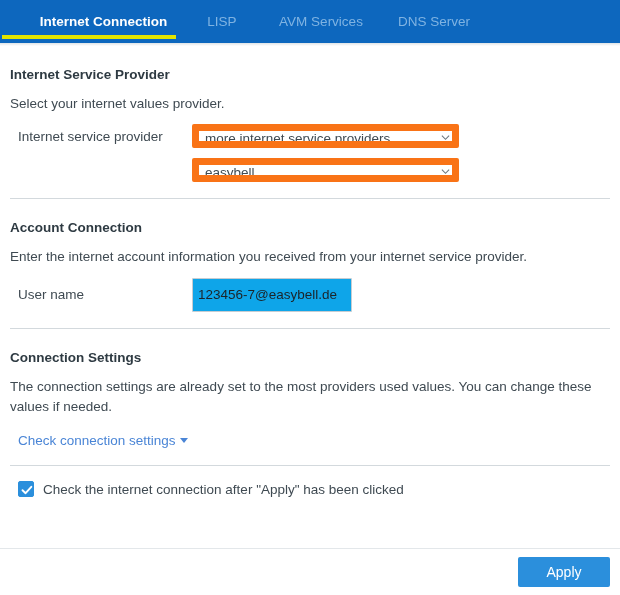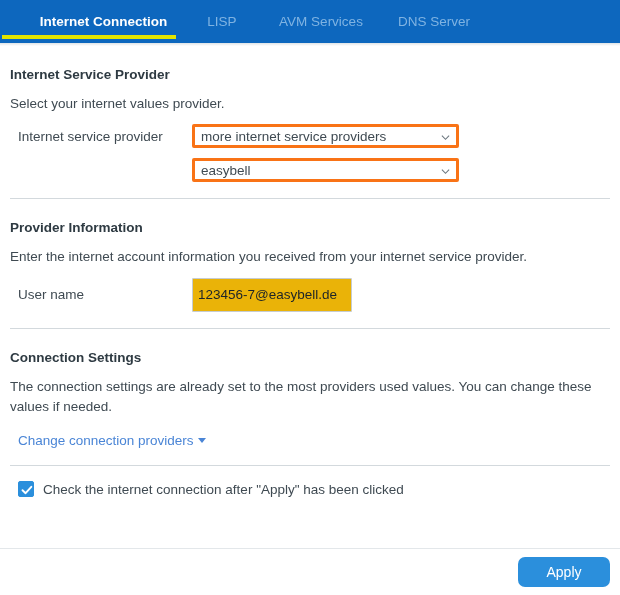--- a/index.html
+++ b/index.html
@@ -109,21 +109,21 @@
     box-sizing: border-box;
     font-size: 13.5px;
     color: #3f4a52;
   }
   .form-label.blank { visibility: hidden; }
 
   select.combo {
     width: 267px;
     height: 24px;
     box-sizing: border-box;
-    border: 3px solid #f97316;
+    border: 7px solid #f97316;
     border-radius: 2px;
     background: #ffffff;
     color: #3f4a52;
     font-family: "Liberation Sans", sans-serif;
     font-size: 13.5px;
     padding: 0 22px 0 6px;
     -webkit-appearance: none;
     -moz-appearance: none;
     appearance: none;
     cursor: pointer;
@@ -142,21 +142,21 @@
     pointer-events: none;
   }
   .combo-chevron svg { display: block; }
 
   input.textbox {
     width: 160px;
     height: 23px;
     box-sizing: border-box;
     border: 1px solid #c6ccd1;
     border-radius: 1px;
-    background: #eab308;
+    background: #0ea5e9;
     color: #1c2429;
     font-family: "Liberation Sans", sans-serif;
     font-size: 13.5px;
     padding: 16px 5px;
   }
 
   .field-with-caret {
     position: relative;
     display: inline-block;
   }
@@ -232,21 +232,21 @@
     justify-content: flex-end;
     padding-right: 10px;
     box-sizing: border-box;
   }
   button.btn {
     height: 30px;
     min-width: 92px;
     box-sizing: border-box;
     background: #2b8fdc;
     border: none;
-    border-radius: 7px;
+    border-radius: 2px;
     color: #ffffff;
     font-family: "Liberation Sans", sans-serif;
     font-size: 14px;
     cursor: pointer;
     padding: 0 14px;
   }
   button.btn + button.btn { margin-left: 12px; }
 </style>
 </head>
 <body>
@@ -304,41 +304,41 @@
       </span>
     </div>
   </div>
 </div>
 
 <div class="rule-wrap" style="margin-top:16px;">
   <hr class="rule">
 </div>
 
 <div class="content">
-  <h2 class="section-title">Provider Information</h2>
+  <h2 class="section-title">Account Connection</h2>
   <p class="section-desc">Enter the internet account information you received from your internet service provider.</p>
 
   <div class="form-row">
     <div class="form-label">User name</div>
     <input class="textbox" type="text" value="123456-7@easybell.de" style="">
   </div>
 
 </div>
 
 <div class="rule-wrap" style="margin-top:16px;">
   <hr class="rule">
 </div>
 
 <div class="content">
   <h2 class="section-title">Connection Settings</h2>
   <p class="section-desc">The connection settings are already set to the most providers used values. You can change these values if needed.</p>
 
   <div class="link-row">
     <a class="disclosure-link">
-      <span>Change connection providers</span><span class="disclosure-caret"></span>
+      <span>Check connection settings</span><span class="disclosure-caret"></span>
     </a>
   </div>
 </div>
 
 <div class="rule-wrap" style="margin-top:17px;">
   <hr class="rule">
 </div>
 
 <div class="content">
   <div class="checkbox-row">

